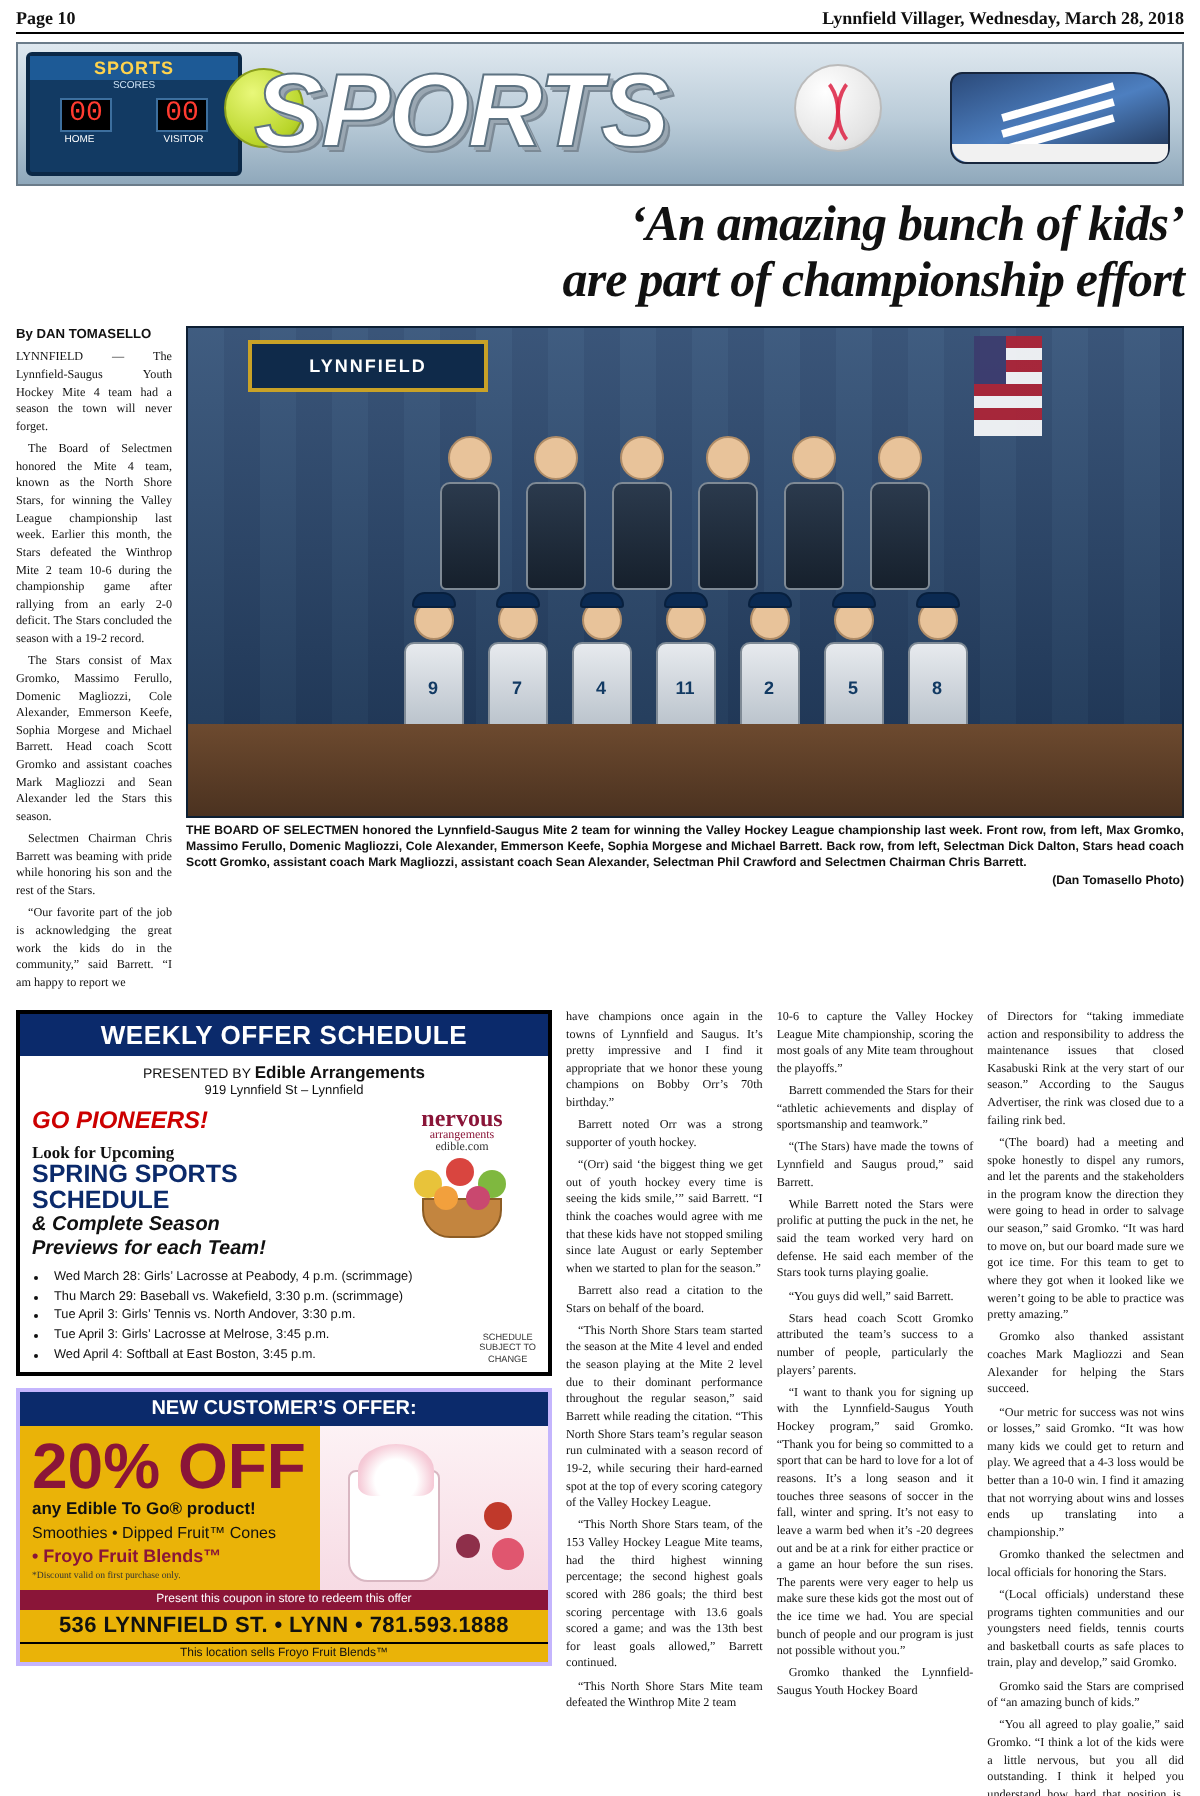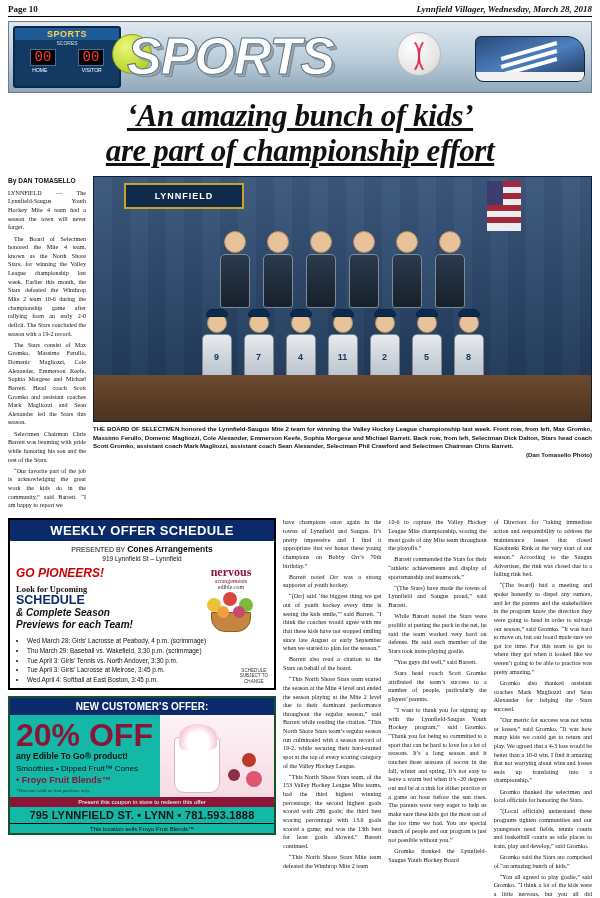--- a/index.html
+++ b/index.html
@@ -14,21 +14,21 @@
   }
   .page { width:600px; height:694px; position:relative; padding:0 8px; }
 
   
   .masthead {
     display:flex; justify-content:space-between; align-items:flex-end;
     border-bottom:1px solid #000; padding:4px 0 2px 0; margin:0 0 4px 0;
     font-size:9px;
   }
   .masthead .left { font-weight:bold; }
-  .masthead .right { font-weight:bold; font-style:italic; }
+  .masthead .right { font-weight:bold; }
 
   
   .banner {
     position:relative; height:72px; margin-bottom:6px;
     background:linear-gradient(180deg,#dfe8ef 0%, #b9cbd8 55%, #8fa8bb 100%);
     border:1px solid #6b7c8a; overflow:hidden;
   }
   .banner .scoreboard {
     position:absolute; left:4px; top:4px; width:108px; height:62px;
     background:#123a63; border:2px solid #0b2846; border-radius:3px;
@@ -80,24 +80,23 @@
   }
   .shoe .stripe {
     position:absolute; background:#fff; height:4px; width:58px;
     transform:rotate(-16deg); left:24px;
   }
   .shoe .s1 { top:12px; } .shoe .s2 { top:20px; } .shoe .s3 { top:28px; }
   .shoe .sole { position:absolute; bottom:0; left:0; right:0; height:9px; background:#f1f1f1; border-radius:0 0 6px 8px; }
 
   
   .headline {
-    text-align:center; font-weight:bold; font-style:italic;
-    font-size:31px; line-height:1.12; letter-spacing:-.4px;
+    text-align:right; font-weight:bold; font-style:italic;
+    font-size:25px; line-height:1.12; letter-spacing:-.4px;
     margin:6px 0 8px 0;
-    text-decoration:underline;
   }
 
   
   .body-grid { display:flex; gap:7px; }
   .col { font-size:6.1px; line-height:1.42; text-align:justify; }
   .col-1 { width:78px; }
   .col-rest { flex:1; }
 
   .byline {
     font-family:"Liberation Sans", sans-serif;
@@ -224,21 +223,21 @@
   }
   .sched-list li { margin:0; }
   .sched-list ul { margin:0; padding-left:9px; }
   .sched-note {
     position:absolute; right:6px; bottom:4px; font-family:"Liberation Sans", sans-serif;
     font-size:4.6px; text-align:center; line-height:1.2; color:#333;
   }
 
   
   .ad-coupon {
-    border:2px solid #14532d; margin-top:6px; position:relative; overflow:hidden; background:#14b8a6;
+    border:2px solid #c4b5fd; margin-top:6px; position:relative; overflow:hidden; background:#eab308;
   }
   .coupon-top {
     background:#0b2a6b; color:#fff; font-family:"Liberation Sans", sans-serif;
     font-weight:bold; font-size:10px; text-align:center; padding:3px 0;
   }
   .coupon-mid { display:flex; }
   .coupon-left { width:150px; padding:4px 6px; }
   .pct {
     color:#8a1538; font-family:"Liberation Sans", sans-serif; font-weight:bold;
     font-size:32px; line-height:1;
@@ -412,28 +411,29 @@
   </div>
 
   <div class="lower">
 
     <div class="ad-col">
 
       <div class="ad-schedule">
         <div class="ad-title">WEEKLY OFFER SCHEDULE</div>
         <div class="ad-presented">
           <span>PRESENTED BY</span>
-          <b>Cones Arrangements</b>
+          <b>Edible Arrangements</b>
         </div>
         <div class="ad-addr">919 Lynnfield St – Lynnfield</div>
 
         <div class="ad-mid">
           <div class="left">
             <div class="go-pioneers">GO PIONEERS!</div>
             <div class="look-for">Look for Upcoming</div>
+            <div class="spring">SPRING SPORTS</div>
             <div class="spring">SCHEDULE</div>
             <div class="complete">&amp; Complete Season</div>
             <div class="complete">Previews for each Team!</div>
           </div>
           <div class="edible-logo">
             <div class="name">nervous</div>
             <div class="sub">arrangements</div>
             <div class="url">edible.com</div>
             <div class="basket">
               <div class="bowl"></div>
@@ -476,21 +476,21 @@
           <div class="coupon-right">
             <div class="cup">
                 <div class="swirl"></div>
               </div>
             <div class="berry" style="width:14px;height:14px;right:18px;bottom:30px;background:#c0392b;"></div>
             <div class="berry" style="width:12px;height:12px;right:34px;bottom:16px;background:#8e2f4a;"></div>
             <div class="berry" style="width:16px;height:16px;right:12px;bottom:10px;background:#e0566f;"></div>
           </div>
         </div>
         <div class="coupon-bar">Present this coupon in store to redeem this offer</div>
-        <div class="coupon-addr">795 LYNNFIELD ST. • LYNN • 781.593.1888</div>
+        <div class="coupon-addr">536 LYNNFIELD ST. • LYNN • 781.593.1888</div>
         <div class="coupon-foot">This location sells Froyo Fruit Blends™</div>
       </div>
     </div>
 
     <div class="text-cols">
       <div class="col">
         <p class="first">have champions once again in the towns of Lynnfield and Saugus. It’s pretty impressive and I find it appropriate that we honor these young champions on Bobby Orr’s 70th birthday.”</p>
         <p>Barrett noted Orr was a strong supporter of youth hockey.</p>
         <p>“(Orr) said ‘the biggest thing we get out of youth hockey every time is seeing the kids smile,’” said Barrett. “I think the coaches would agree with me that these kids have not stopped smiling since late August or early September when we started to plan for the season.”</p>
         <p>Barrett also read a citation to the Stars on behalf of the board.</p>

